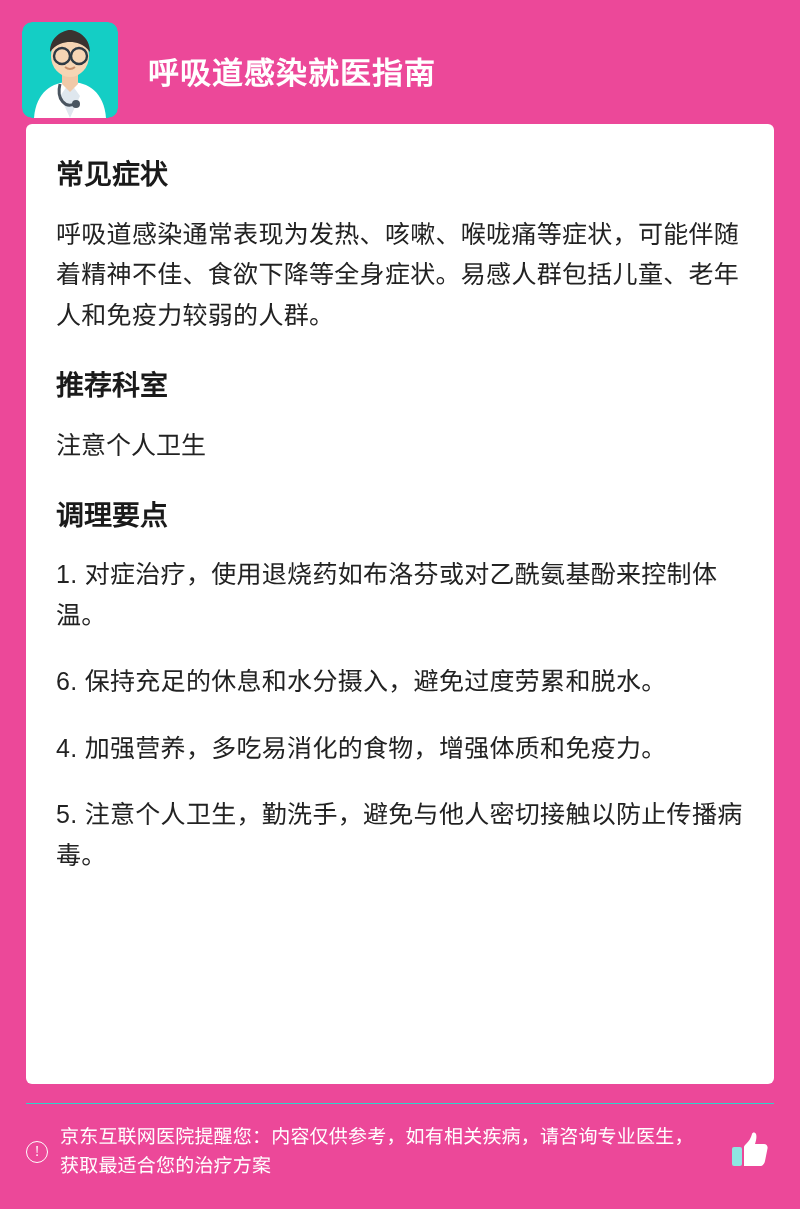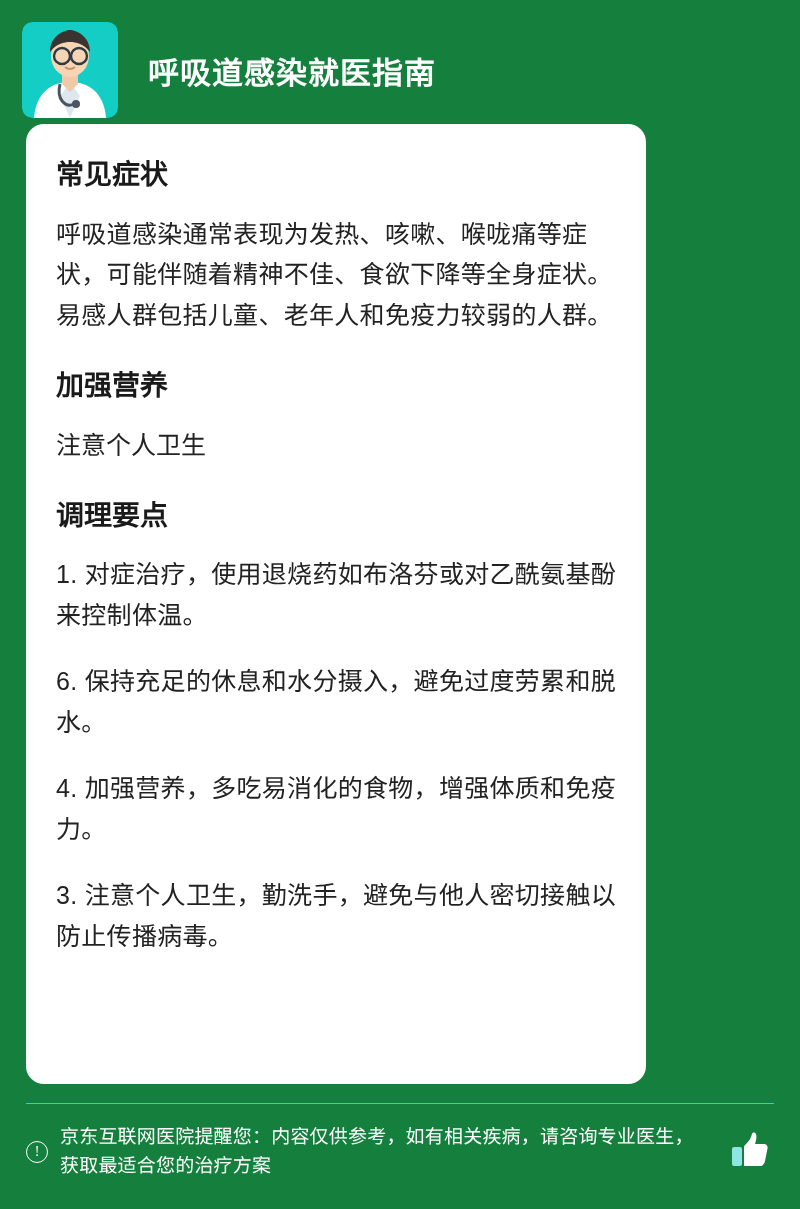--- a/index.html
+++ b/index.html
@@ -11,39 +11,39 @@
     width: 800px;
     height: 1209px;
     background: #0ec9c0;
     font-family: "Liberation Sans", sans-serif;
     overflow: hidden;
   }
   .page {
     position: relative;
     width: 800px;
     height: 1209px;
-    background: #15803d;
+    background: #ec4899;
     padding: 24px 26px 16px 26px;
   }
   
   .avatar {
     position: absolute;
     left: 22px;
     top: 22px;
     width: 96px;
     height: 96px;
     border-radius: 10px;
     overflow: hidden;
   }
   .card {
     position: relative;
     margin-top: 100px;
-    width: 620px;
+    width: 748px;
     background: #ffffff;
-    border-radius: 18px;
+    border-radius: 6px;
     padding: 34px 30px 30px 30px;
     min-height: 960px;
   }
   .title {
     position: absolute;
     top: 48px;
     left: 148px;
     font-size: 31px;
     font-weight: bold;
     color: #ffffff;
@@ -150,29 +150,29 @@
     </svg>
   </div>
 
   <div class="title">呼吸道感染就医指南</div>
 
   <div class="card">
 
     <h2 class="section">常见症状</h2>
     <p class="body">呼吸道感染通常表现为发热、咳嗽、喉咙痛等症状，可能伴随着精神不佳、食欲下降等全身症状。易感人群包括儿童、老年人和免疫力较弱的人群。</p>
 
-    <h2 class="section tight">加强营养</h2>
+    <h2 class="section tight">推荐科室</h2>
     <p class="dept">注意个人卫生</p>
 
     <h2 class="section tight">调理要点</h2>
     <div class="steps">
       <p class="step">1. 对症治疗，使用退烧药如布洛芬或对乙酰氨基酚来控制体温。</p>
       <p class="step">6. 保持充足的休息和水分摄入，避免过度劳累和脱水。</p>
       <p class="step">4. 加强营养，多吃易消化的食物，增强体质和免疫力。</p>
-      <p class="step">3. 注意个人卫生，勤洗手，避免与他人密切接触以防止传播病毒。</p>
+      <p class="step">5. 注意个人卫生，勤洗手，避免与他人密切接触以防止传播病毒。</p>
     </div>
 
   </div>
 
   <div class="footer">
     <div class="info-icon">!</div>
     <div class="disclaimer">京东互联网医院提醒您：内容仅供参考，如有相关疾病，请咨询专业医生，获取最适合您的治疗方案</div>
     <div class="thumb">
       <svg viewBox="0 0 40 40" width="40" height="40" aria-hidden="true">
         <rect x="2" y="17" width="10" height="19" rx="2" fill="#8ee6e2"></rect>

